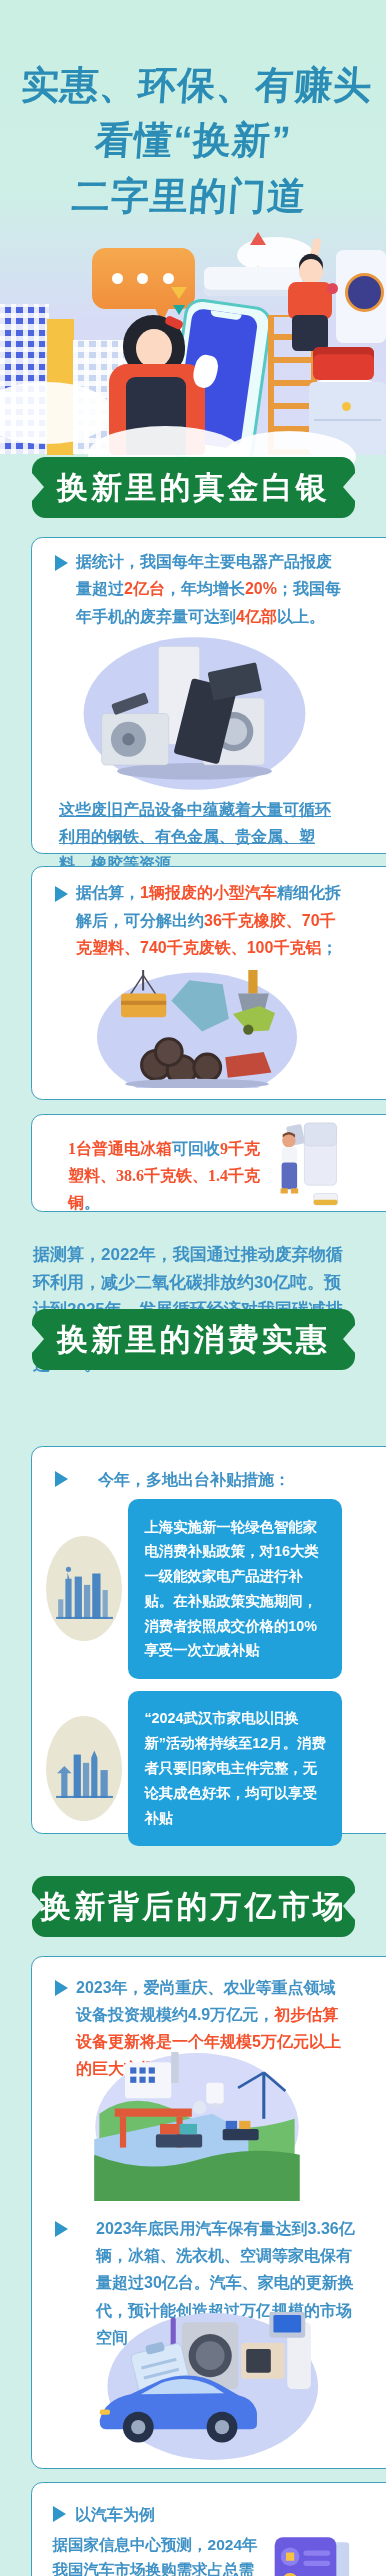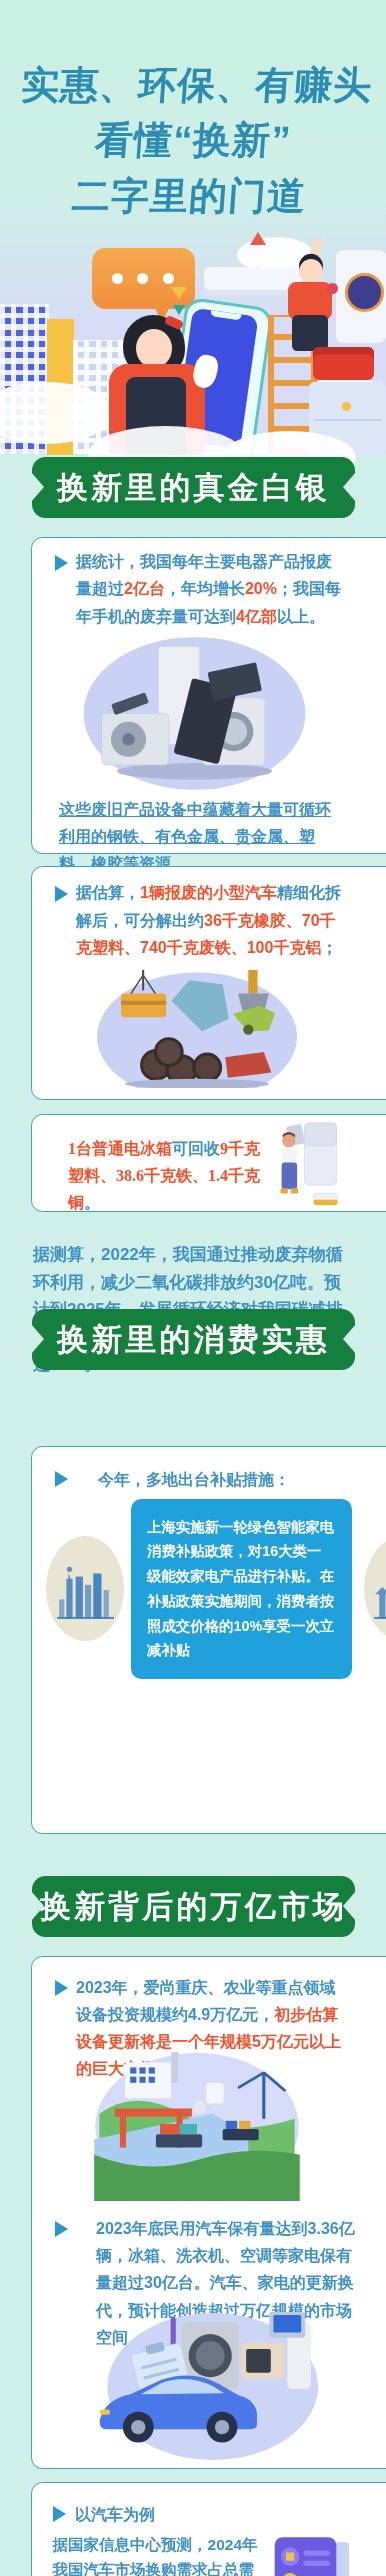--- a/index.html
+++ b/index.html
@@ -189,21 +189,21 @@
   <div class="abs para-blue" style="left:33px;top:1241px;width:320px;font-size:17px;line-height:1.62;">据测算，2022年，我国通过推动废弃物循环利用，减少二氧化碳排放约30亿吨。预计到2025年，发展循环经济对我国碳减排的综合贡献率将超过30%，到2030年将超过35%。</div>
 
   <div class="abs banner" style="top:1289px;margin-top:20px;">
     <span>换新里的消费实惠</span>
   </div>
 
   <div class="abs card" style="top:1446px;height:388px;">
     <div class="abs bullet-tri" style="left:23px;top:24px;"></div>
     <div class="abs btext" style="left:44px;top:18.5px;width:268px;margin-left:22px;">今年，多地出台补贴措施：</div>
 
-    <div class="abs" style="left:14.4px;top:52px;width:296px;display:flex;flex-direction:row;gap:12.4px;">
+    <div class="abs" style="left:14.4px;top:52px;width:296px;display:flex;flex-direction:column;gap:12.4px;">
 
       <div style="display:flex;align-items:center;gap:6.2px;">
         <div class="city-oval">
           <svg width="57" height="62" viewBox="0 0 110 120">
               <g fill="#3F7FC1">
                 <polygon points="18,118 18,40 22,40 22,28 26,40 30,40 30,118" opacity=".85"></polygon>
                 <circle cx="24" cy="22" r="5" opacity=".85"></circle>
                 <rect x="36" y="36" width="14" height="82" opacity=".9"></rect>
                 <rect x="54" y="52" width="12" height="66" opacity=".7"></rect>
                 <rect x="70" y="30" width="16" height="88" opacity=".95"></rect>

